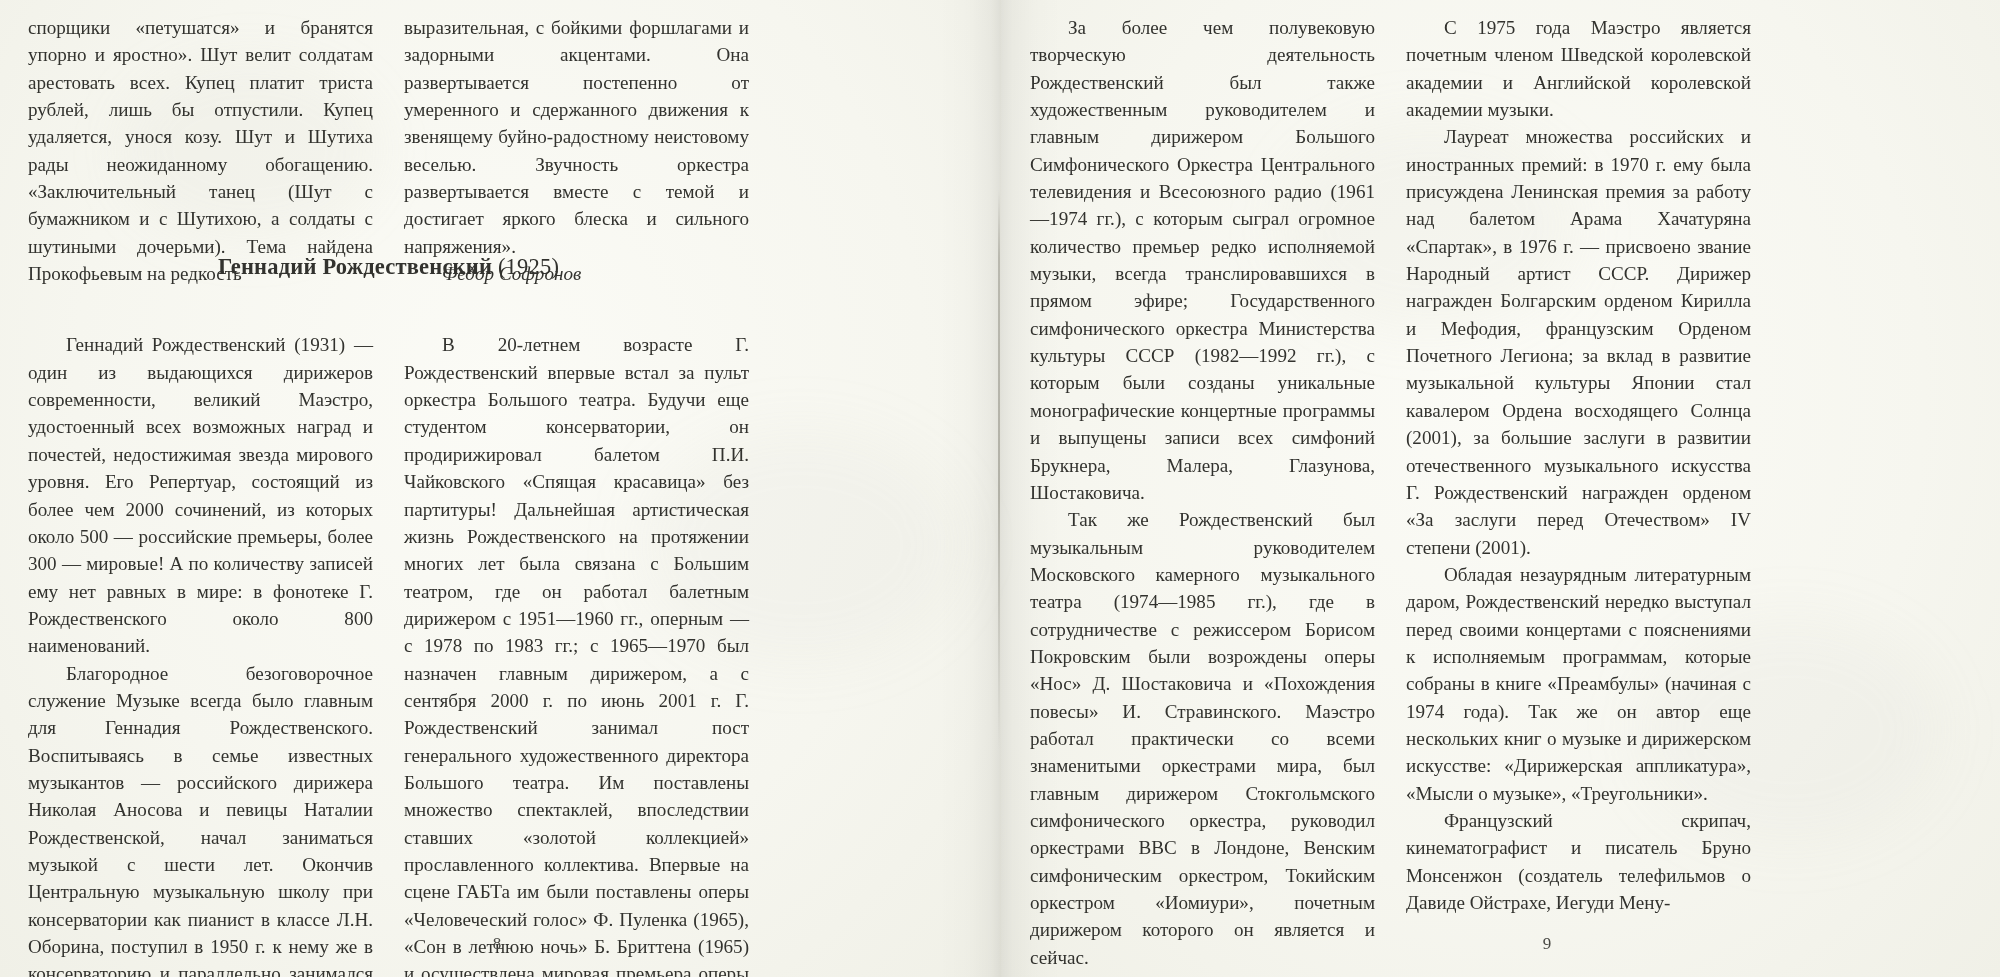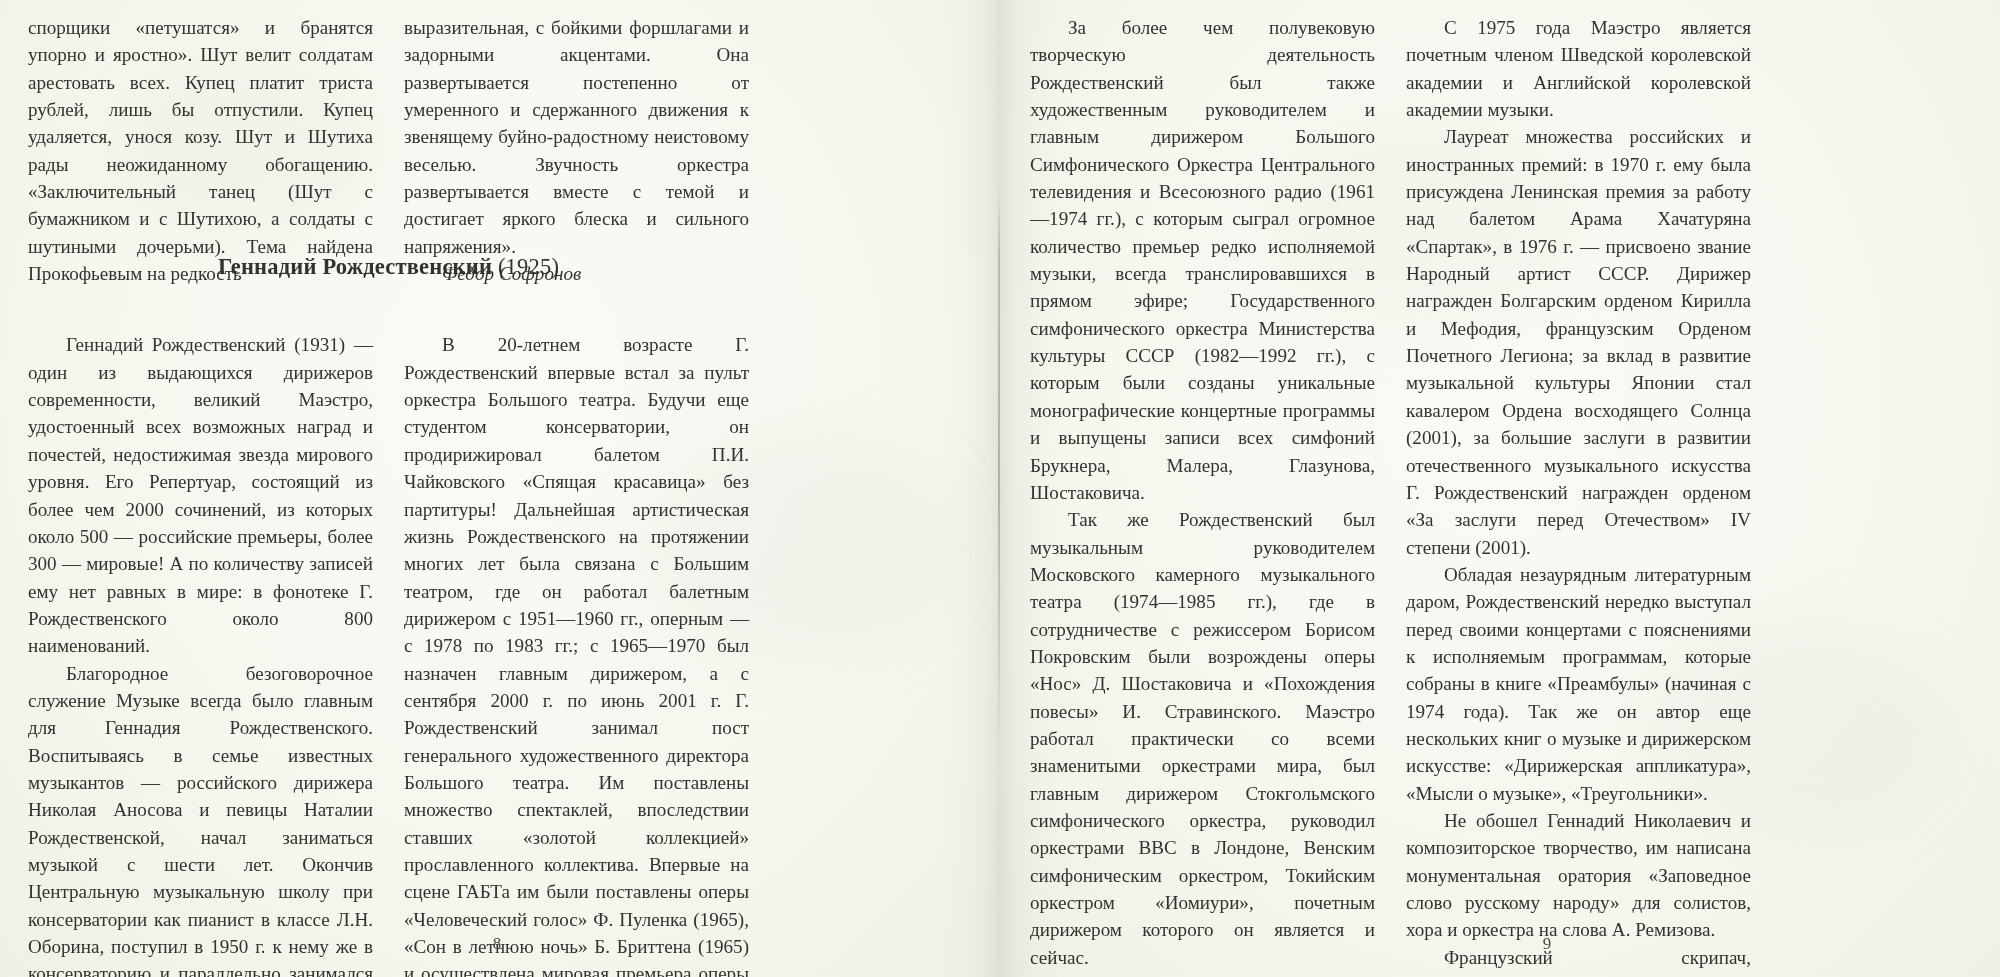--- a/index.html
+++ b/index.html
@@ -165,19 +165,18 @@
   <div class="col" id="col3">
     <p>За более чем полувековую творческую деятельность Рождественский был также художественным руководителем и главным дирижером Большого Симфонического Оркестра Центрального телевидения и Всесоюзного радио (1961—1974 гг.), с которым сыграл огромное количество премьер редко исполняемой музыки, всегда транслировавшихся в прямом эфире; Государственного симфонического оркестра Министерства культуры СССР (1982—1992 гг.), с которым были созданы уникальные монографические концертные программы и выпущены записи всех симфоний Брукнера, Малера, Глазунова, Шостаковича.</p>
     <p>Так же Рождественский был музыкальным руководителем Московского камерного музыкального театра (1974—1985 гг.), где в сотрудничестве с режиссером Борисом Покровским были возрождены оперы «Нос» Д. Шостаковича и «Похождения повесы» И. Стравинского. Маэстро работал практически со всеми знаменитыми оркестрами мира, был главным дирижером Стокгольмского симфонического оркестра, руководил оркестрами ВВС в Лондоне, Венским симфоническим оркестром, Токийским оркестром «Иомиури», почетным дирижером которого он является и сейчас.</p>
     <p>С 1976 г. Рождественский — профессор Московской консерватории, многие его талантливые ученики так же снискали себе славу на этом поприще.</p>
   </div>
 
   <div class="col" id="col4">
     <p>С 1975 года Маэстро является почетным членом Шведской королевской академии и Английской королевской академии музыки.</p>
     <p>Лауреат множества российских и иностранных премий: в 1970 г. ему была присуждена Ленинская премия за работу над балетом Арама Хачатуряна «Спартак», в 1976 г. — присвоено звание Народный артист СССР. Дирижер награжден Болгарским орденом Кирилла и Мефодия, французским Орденом Почетного Легиона; за вклад в развитие музыкальной культуры Японии стал кавалером Ордена восходящего Солнца (2001), за большие заслуги в развитии отечественного музыкального искусства Г. Рождественский награжден орденом «За заслуги перед Отечеством» IV степени (2001).</p>
     <p>Обладая незаурядным литературным даром, Рождественский нередко выступал перед своими концертами с пояснениями к исполняемым программам, которые собраны в книге «Преамбулы» (начиная с 1974 года). Так же он автор еще нескольких книг о музыке и дирижерском искусстве: «Дирижерская аппликатура», «Мысли о музыке», «Треугольники».</p>
-    <p>Не обошел Геннадий Николаевич и композиторское творчество, им написана монументальная оратория «Заповедное слово русскому народу» для солистов, хора и оркестра на слова А. Ремизова.</p>
     <p>Французский скрипач, кинематографист и писатель Бруно Монсенжон (создатель телефильмов о Давиде Ойстрахе, Иегуди Мену-</p>
   </div>
 
   <div class="folio" id="folio-right">9</div>
 
 </div>
 
 </body></html>

